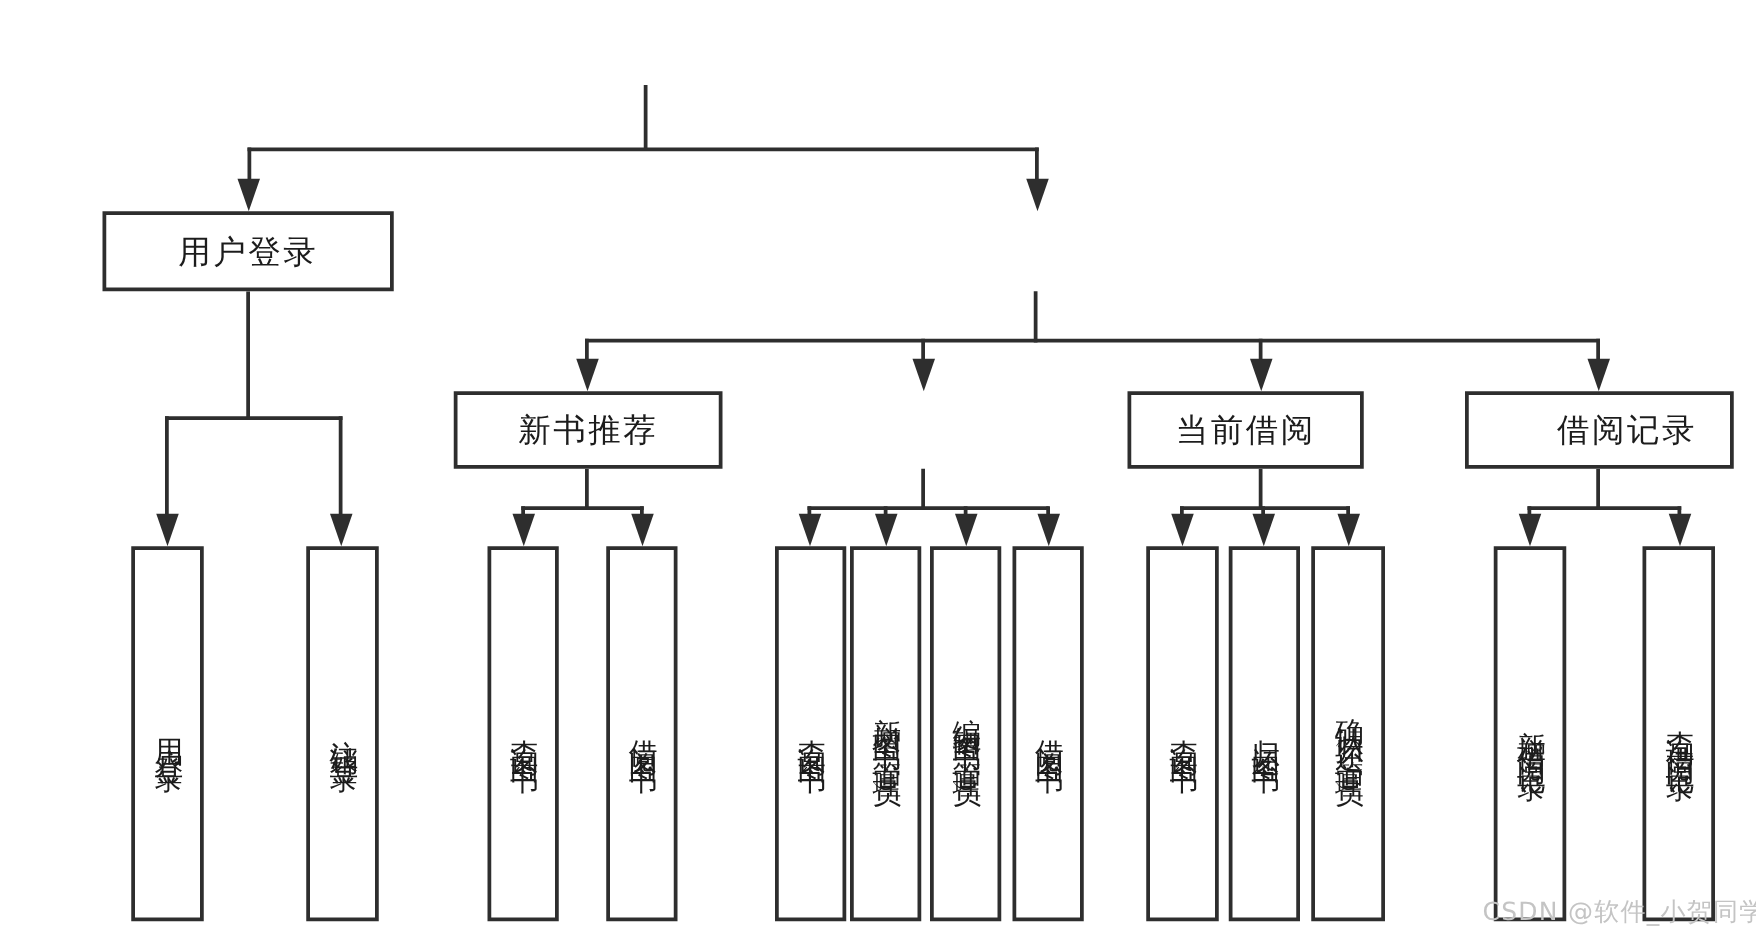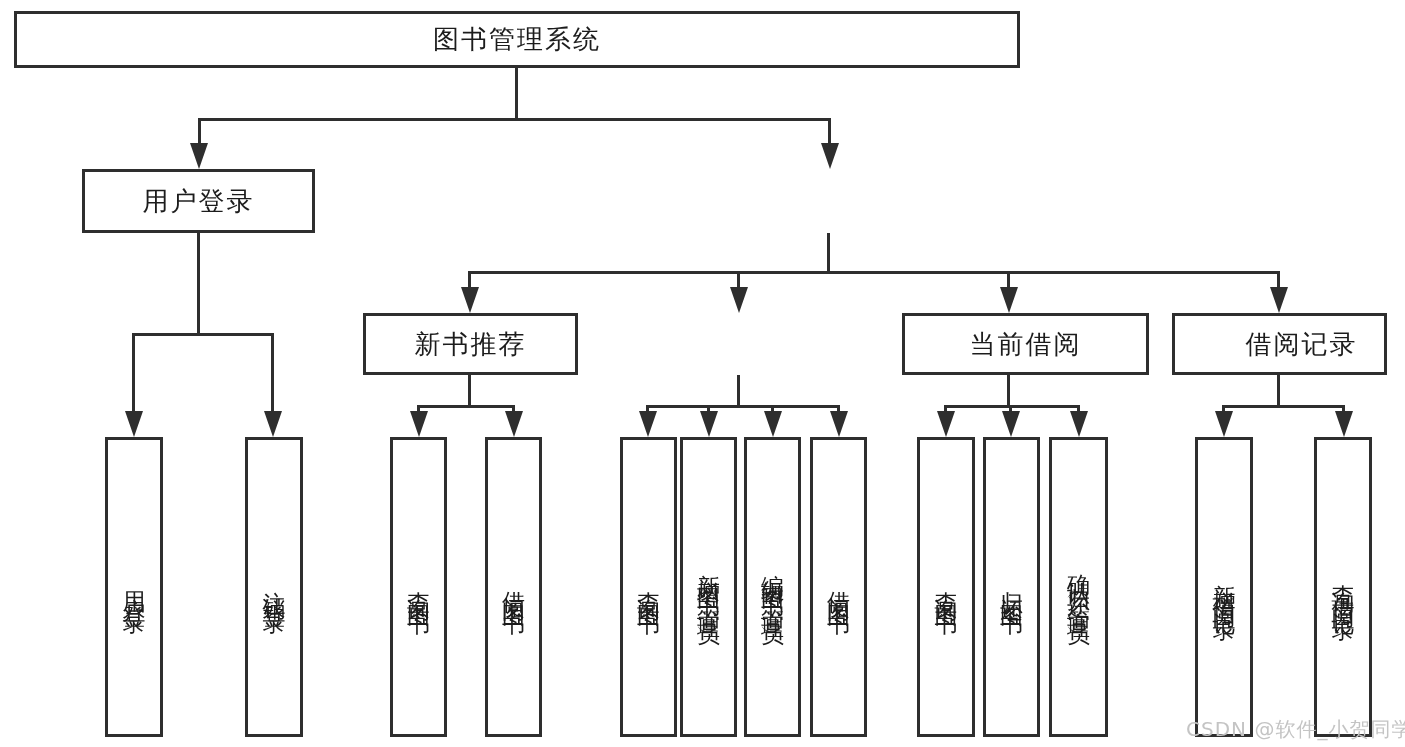--- a/index.html
+++ b/index.html
@@ -119,32 +119,29 @@
   <div class="arrow" style="left:1002px;top:411px;"></div>
   <div class="arrow" style="left:1070px;top:411px;"></div>
 
   <div class="vline" style="left:1277px;top:375px;height:33px;"></div>
   <div class="hline" style="left:1222px;top:405px;width:123px;"></div>
   <div class="vline" style="left:1222px;top:405px;height:8px;"></div>
   <div class="vline" style="left:1342px;top:405px;height:8px;"></div>
   <div class="arrow" style="left:1215px;top:411px;"></div>
   <div class="arrow" style="left:1335px;top:411px;"></div>
 
-  <div class="node" style="left:14px;top:11px;width:1006px;height:57px;">
-    <span>图书管理系统</span>
-  </div>
 
   <div class="node" style="left:82px;top:169px;width:233px;height:64px;">
     <span>用户登录</span>
   </div>
 
   <div class="node" style="left:363px;top:313px;width:215px;height:62px;">
     <span>新书推荐</span>
   </div>
-  <div class="node" style="left:902px;top:313px;width:247px;height:62px;text-align:right;">
+  <div class="node" style="left:902px;top:313px;width:189px;height:62px;text-align:right;">
     <span>当前借阅</span>
   </div>
   <div class="node" style="left:1172px;top:313px;width:215px;height:62px;padding-left:44px;">
     <span>借阅记录</span>
   </div>
 
   <div class="vnode" style="left:105px;width:58px;">
     <span>用户登录</span>
   </div>
   <div class="vnode" style="left:245px;width:58px;">

